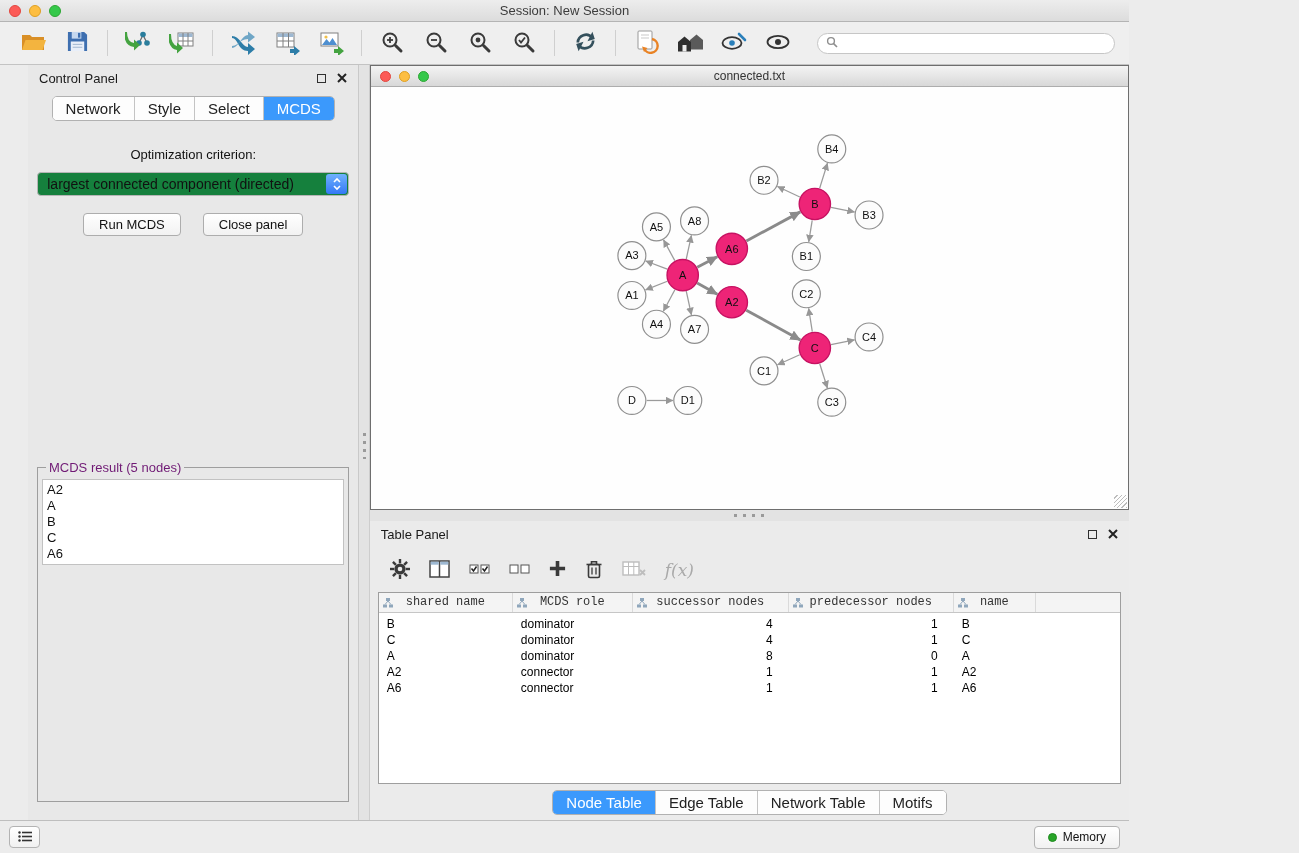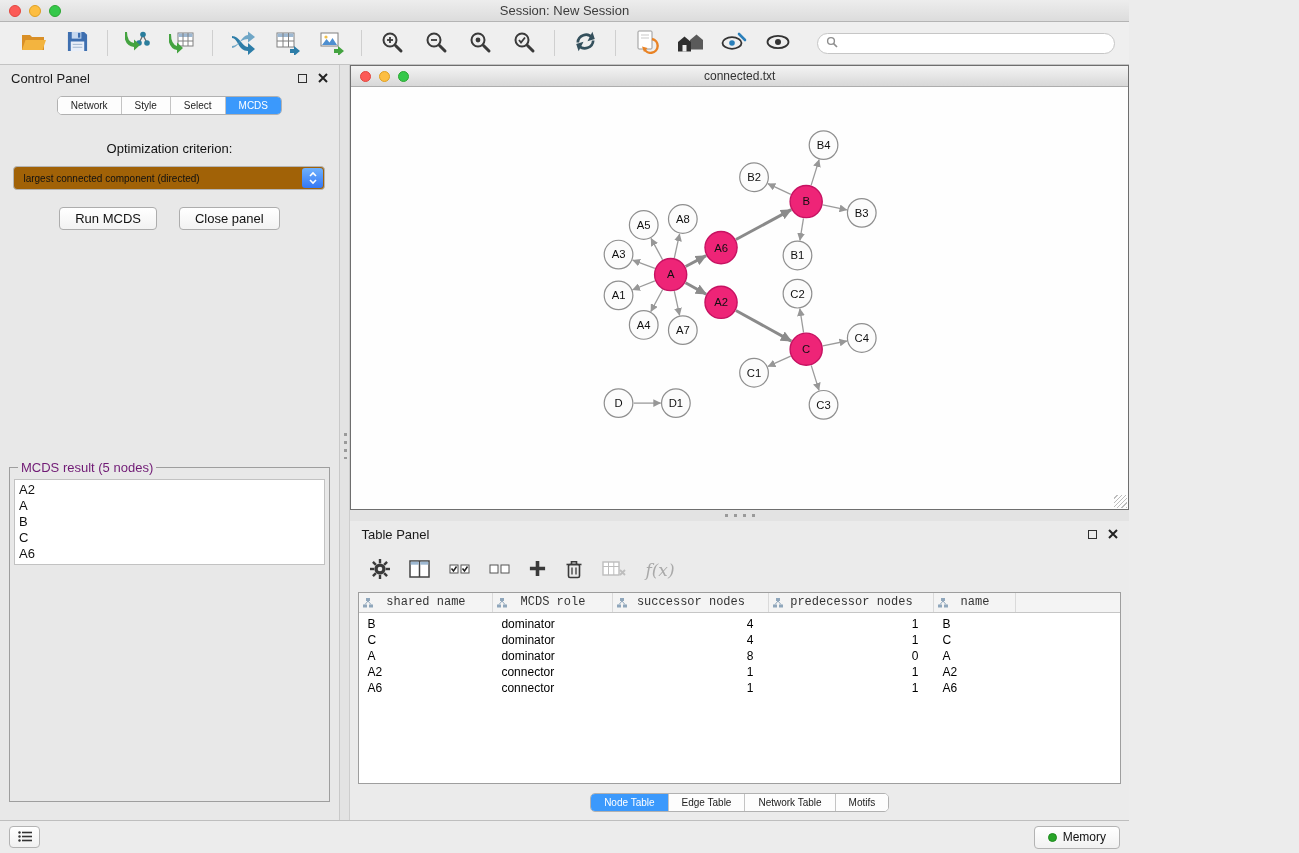--- a/index.html
+++ b/index.html
@@ -17,42 +17,42 @@
   .app-title { text-align:center; line-height:21px; font-size:13px; color:#3C3C3C; }
 
   
   .toolbar { height:43px; flex:0 0 43px; background:#EFEFEF; border-bottom:1px solid #C3C3C3; display:flex; align-items:center; padding:0 14px; gap:6px; }
   .tbb { background:none; border:none; width:38px; height:34px; display:flex; align-items:center; justify-content:center; padding:0; cursor:default; }
   .sep { width:1px; height:26px; background:#CFCFCF; margin:0 5px; }
   .searchbox { margin-left:auto; display:flex; align-items:center; background:#fff; border:1px solid #C6C6C6; border-radius:11px; height:21px; width:298px; padding:0 8px; gap:5px; }
   .searchbox input { border:none; outline:none; flex:1; font-size:12px; background:transparent; font-family:"Liberation Sans",sans-serif; }
 
   
-  .main { flex:1; display:flex; min-height:0; }
+  .main { flex:1; display:flex; min-height:0;margin-left:28px; }
   .control-panel { width:391px; background:#E8E8E8; border-right:1px solid #C9C9C9; display:flex; flex-direction:column; }
   .v-split { width:12px; background:#E3E3E3; border-right:1px solid #CDCDCD; position:relative; }
   .v-split::after { content:""; position:absolute; left:4px; top:368px; width:3px; height:26px;
     background:repeating-linear-gradient(#9A9A9A 0 3px, transparent 3px 8px); }
   .right { width:896px; display:flex; flex-direction:column; background:#D9D9D9; }
 
   
   .panel-header { height:27px; display:flex; align-items:center; padding:0 11px; font-size:13px; color:#1A1A1A; flex:0 0 27px; }
   .win-icons { margin-left:auto; display:flex; gap:11px; align-items:center; }
   .float-icon { width:9px; height:9px; border:1.5px solid #2F2F2F; display:inline-block; }
 
   
   .cp-tabs, .tp-tabs { display:flex; justify-content:center; }
   .segbar { display:flex; border:1px solid #B1B1B1; border-radius:5px; overflow:hidden; background:#FDFDFD; }
-  .seg { padding:3px 13px; font-size:10px; color:#222; background:#FDFDFD; border-right:1px solid #C4C4C4; cursor:default; }
+  .seg { padding:3px 13px; font-size:15px; color:#222; background:#FDFDFD; border-right:1px solid #C4C4C4; cursor:default; }
   .seg:last-child { border-right:none; }
   .seg.active { background:#3B99FC; color:#fff; }
   .cp-tabs { margin:4px 0 0; }
   .cp-content { flex:1; display:flex; flex-direction:column; align-items:center; padding-top:26px; min-height:0; }
   .crit-label { font-size:13px; color:#111; margin-bottom:10px; }
-  .combo { width:312px; height:24px; background:#a16207; border:1px solid #B5B5B5; border-radius:4px; display:flex; align-items:center; font-size:10px; color:#111; padding-left:9px; position:relative; }
+  .combo { width:312px; height:24px; background:#15803d; border:1px solid #B5B5B5; border-radius:4px; display:flex; align-items:center; font-size:14px; color:#111; padding-left:9px; position:relative; }
   .combo-btn { position:absolute; right:1px; top:1px; bottom:1px; width:21px; border-radius:3px; background:linear-gradient(#6FB1FC,#3478F6); display:flex; align-items:center; justify-content:center; }
   .btn-row { display:flex; gap:22px; margin-top:17px; }
   .mac-btn { background:linear-gradient(#FFFFFF,#F2F2F2); border:1px solid #ADADAD; border-radius:4px; padding:3px 15px; font-size:13px; color:#111; font-family:"Liberation Sans",sans-serif; cursor:default; }
   .result-box { margin:auto 9px 18px; width:calc(100% - 18px); height:342px; border:1px solid #9E9E9E; padding:4px; display:flex; }
   .result-box legend { font-size:13px; color:#701a75; padding:0 3px; margin-left:4px; }
   .result-list { flex:1; background:#fff; border:1px solid #C2C2C2; overflow:hidden; padding:2px 0; }
   .mcds-item { font-size:13px; color:#111; line-height:16px; padding-left:4px; }
 
   
   .net-frame { height:445px; flex:0 0 445px; border:1px solid #6E6E6E; background:#fff; display:flex; flex-direction:column; position:relative; }

